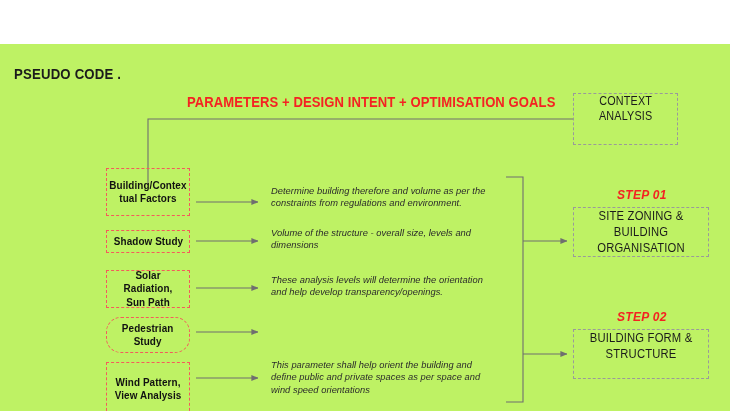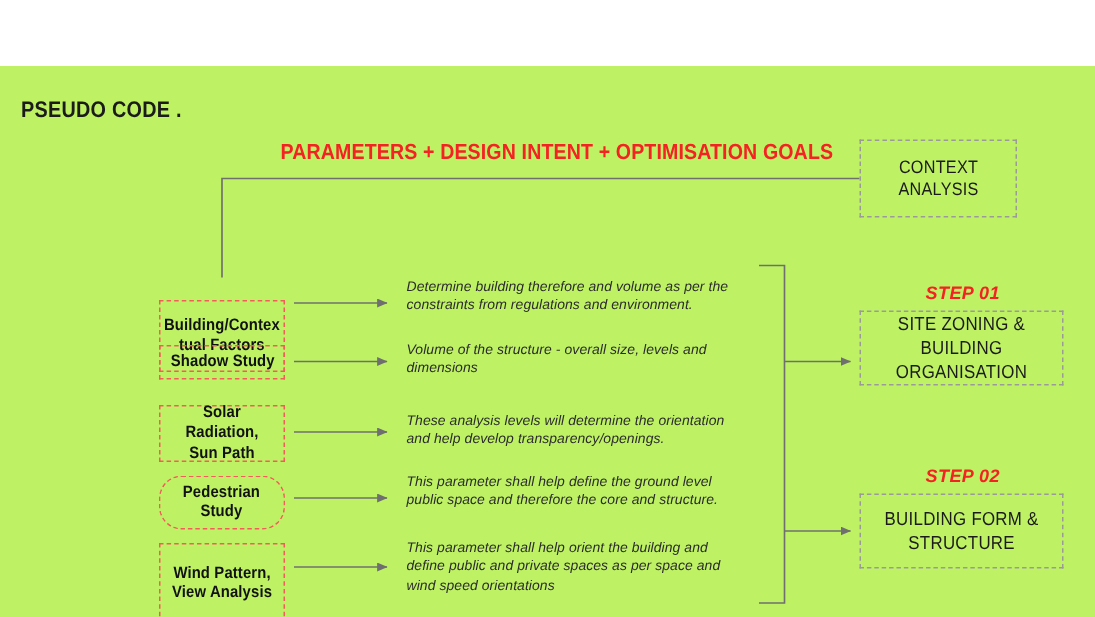--- a/index.html
+++ b/index.html
@@ -49,21 +49,21 @@
     transform-origin: left center;
     white-space: nowrap;
   }
 
   
   .grey-box {
     position: absolute;
     border: 1px dashed #9a9a9a;
     box-sizing: border-box;
     display: flex;
-    align-items: center;
+    align-items: flex-start;
     justify-content: center;
     text-align: center;
   }
   .grey-box .gb-text {
     font-family: "Liberation Sans Narrow", "Liberation Sans", sans-serif;
     font-weight: normal;
     font-size: 12px;
     line-height: 15px;
     color: #1b1b1b;
     transform: scaleX(0.9);
@@ -107,21 +107,21 @@
   .param-box .pb-text {
     font-family: "Liberation Sans Narrow", "Liberation Sans", sans-serif;
     font-weight: bold;
     font-size: 11px;
     line-height: 13.5px;
     color: #111111;
     transform: scaleX(0.9);
     letter-spacing: 0.1px;
     white-space: pre-line;
   }
-  #param-box-0 { top: 156px; height: 48px; }
+  #param-box-0 { top: 124px; height: 48px; }
   #param-box-1 { top: 186px; height: 23px; }
   #param-box-2 { top: 226px; height: 38px; }
   #param-box-3 { top: 273px; height: 36px; border-radius: 15px; }
   #param-box-4 { top: 318px; height: 54px; }
 
   
   .desc {
     position: absolute;
     left: 271px;
     width: 226px;
@@ -235,21 +235,20 @@
 Study</span>
   </div>
   <div class="param-box" id="param-box-4">
     <span class="pb-text">Wind Pattern,
 View Analysis</span>
   </div>
 
   <div class="desc" id="desc-0">Determine building therefore and volume as per the constraints from regulations and environment.</div>
   <div class="desc" id="desc-1">Volume of the structure - overall size, levels and dimensions</div>
   <div class="desc" id="desc-2">These analysis levels will determine the orientation and help develop transparency/openings.</div>
-  <div class="desc" id="desc-3">This parameter shall help define the ground level public space and therefore the core and structure.</div>
   <div class="desc" id="desc-4">This parameter shall help orient the building and define public and private spaces as per space and wind speed orientations</div>
 
   <div class="step-label" id="step01-label">STEP 01</div>
   <div class="grey-box" id="step01-box">
     <span class="gb-text">SITE ZONING &amp; BUILDING
 ORGANISATION</span>
   </div>
 
   <div class="step-label" id="step02-label">STEP 02</div>
   <div class="grey-box" id="step02-box">

